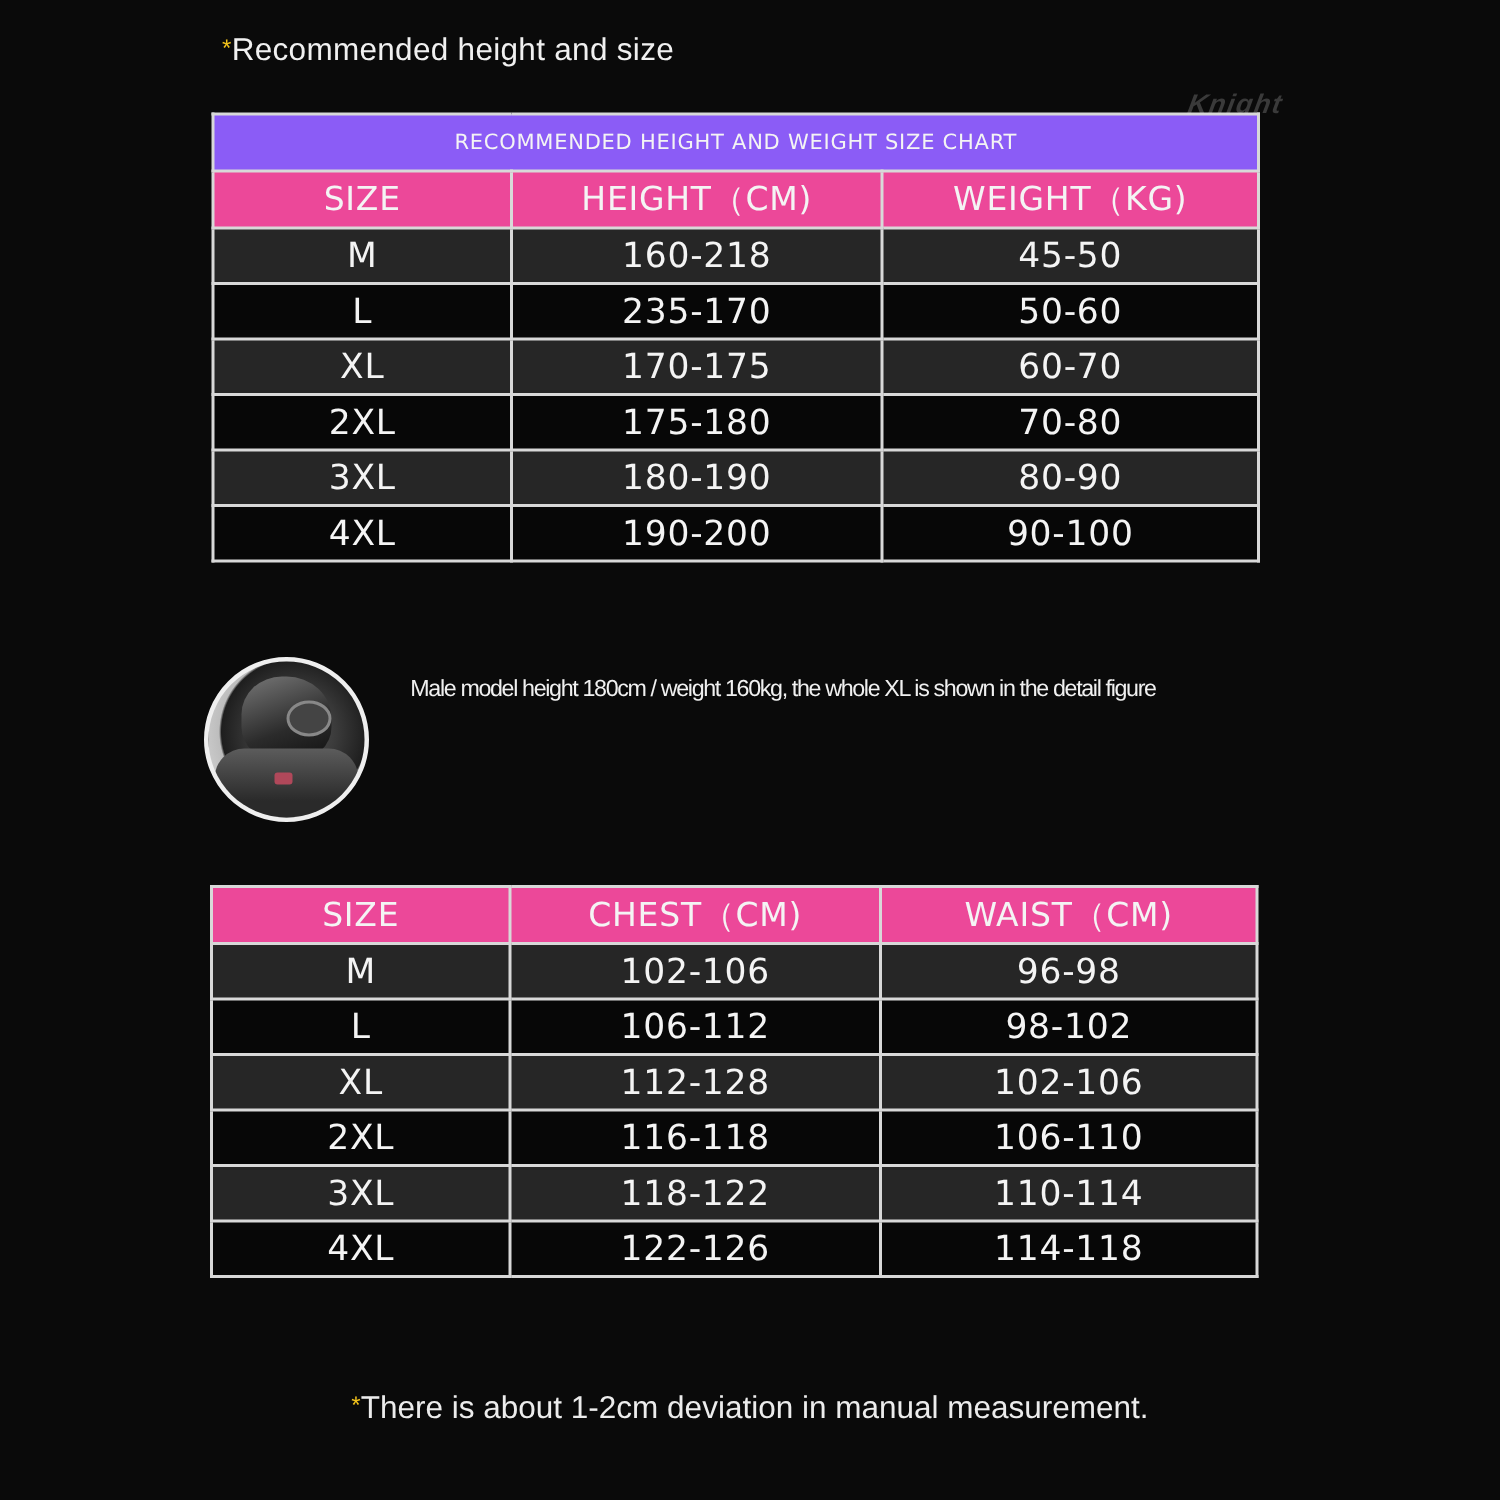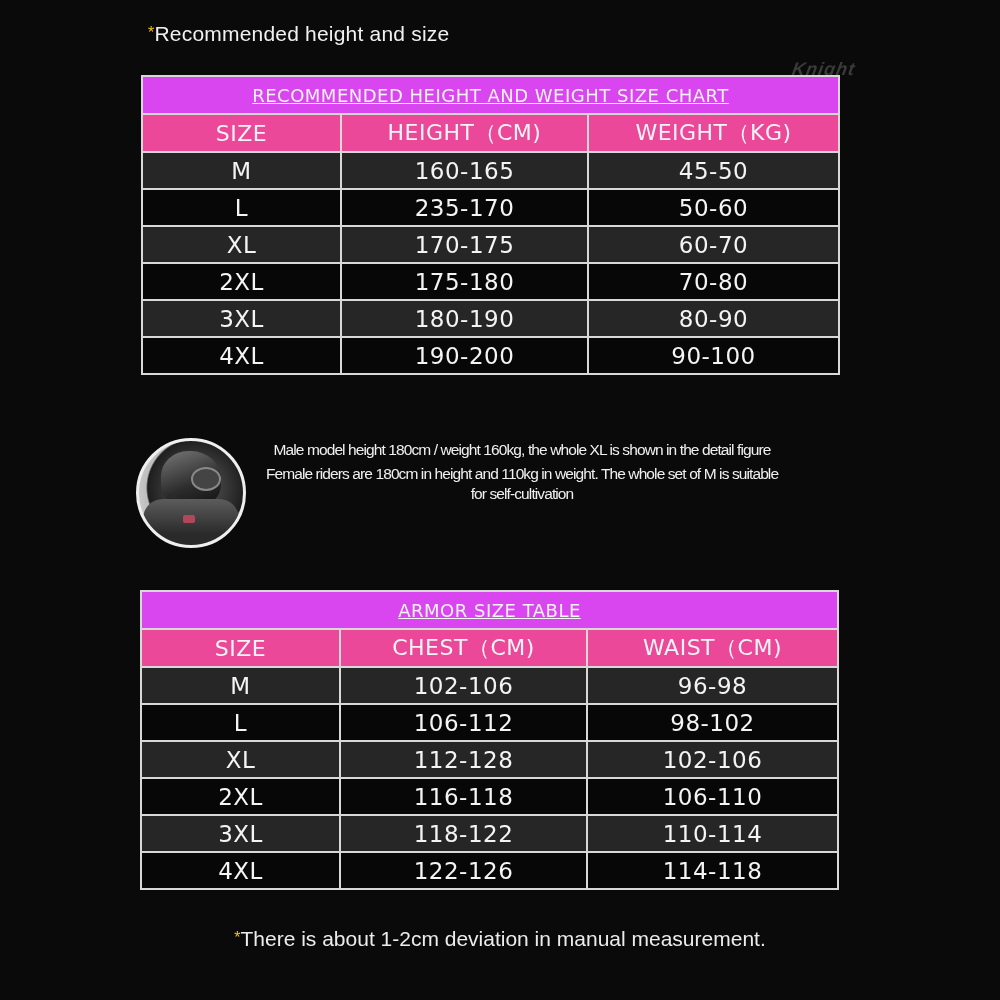--- a/index.html
+++ b/index.html
@@ -20,21 +20,21 @@
   .watermark small { display:block; font-size:7px; letter-spacing:2px; line-height:9px; font-style:normal; }
   table.size-table {
     position:absolute; border-collapse:collapse; table-layout:fixed;
     border:2px solid #d8d8d8; width:697px;
   }
   .size-table td, .size-table th {
     border:2px solid #d8d8d8; text-align:center; padding:0;
     font-family:"DejaVu Sans", sans-serif; font-weight:normal;
     color:#f4f4f4; font-size:23px; letter-spacing:0.5px;
   }
-  .size-table .title-cell { background:#d946ef; font-size:18px; height:36px;text-decoration:underline; }
+  .size-table .title-cell { background:#8b5cf6; font-size:14px; height:36px; }
   .size-table .hdr th { background:#ec4899; height:36px; font-size:22px; }
   .size-table tr.row td { height:35px; }
   .size-table tr.row.even td { background:#070707; }
   .size-table tr.row.odd td { background:#262626; }
   #t1 { left:141px; top:75px; }
   #t2 { left:140px; top:590px; }
   .model-block { position:absolute; left:136px; top:436px; width:680px; height:130px; }
   .avatar {
     position:absolute; left:0; top:2px; width:104px; height:104px; border-radius:50%;
     background:radial-gradient(circle at 55% 45%, #5a5a5a 0%, #3a3a3a 35%, #1e1e1e 60%, #bdbdbd 62%, #e6e6e6 100%);
@@ -48,21 +48,21 @@
   .avatar .torso {
     position:absolute; left:4px; top:58px; width:96px; height:50px;
     background:linear-gradient(180deg,#5c5c5c 0%,#2a2a2a 70%); border-radius:20px 20px 0 0;
   }
   .avatar .logo { position:absolute; left:44px; top:74px; width:12px; height:8px; background:#b0485a; border-radius:2px; }
   .model-text {
     position:absolute; left:120px; top:0; width:532px; text-align:center;
     font-family:"Liberation Sans", sans-serif; font-size:15.5px; line-height:20px;
     letter-spacing:-0.9px; color:#f0f0f0;
   }
-  .model-text p { margin:4px; }
+  .model-text p { margin:14px; }
   .bottom-note {
     position:absolute; left:0; width:1000px; top:925px; text-align:center;
     font-family:"Liberation Sans", sans-serif; font-size:21px; line-height:27px; color:#ececec;
   }
   .bottom-note p { margin:0; }
 </style>
 </head>
 <body>
 
 <div class="top-note">
@@ -84,21 +84,21 @@
       <tr>
         <td colspan="3" class="title-cell">RECOMMENDED HEIGHT AND WEIGHT SIZE CHART</td>
       </tr>
   <tr class="hdr">
     <th>SIZE</th>
     <th>HEIGHT（CM)</th>
     <th>WEIGHT（KG)</th>
   </tr>
   <tr class="row odd">
     <td>M</td>
-    <td>160-165</td>
+    <td>160-218</td>
     <td>45-50</td>
   </tr>
   <tr class="row even">
     <td>L</td>
     <td>235-170</td>
     <td>50-60</td>
   </tr>
   <tr class="row odd">
     <td>XL</td>
     <td>170-175</td>
@@ -124,34 +124,30 @@
 
 <div class="model-block">
   <div class="avatar">
     <div class="helmet"></div>
     <div class="visor"></div>
     <div class="torso"></div>
     <div class="logo"></div>
   </div>
   <div class="model-text">
     <p>Male model height 180cm / weight 160kg, the whole XL is shown in the detail figure</p>
-    <p>Female riders are 180cm in height and 110kg in weight. The whole set of M is suitable for self-cultivation</p>
   </div>
 </div>
 
 <table class="size-table" id="t2">
   <colgroup>
       <col style="width:199px">
       <col style="width:247px">
       <col style="width:251px">
     </colgroup>
   <tbody>
-      <tr>
-        <td colspan="3" class="title-cell">ARMOR SIZE TABLE</td>
-      </tr>
   <tr class="hdr">
     <th>SIZE</th>
     <th>CHEST（CM)</th>
     <th>WAIST（CM)</th>
   </tr>
   <tr class="row odd">
     <td>M</td>
     <td>102-106</td>
     <td>96-98</td>
   </tr>

